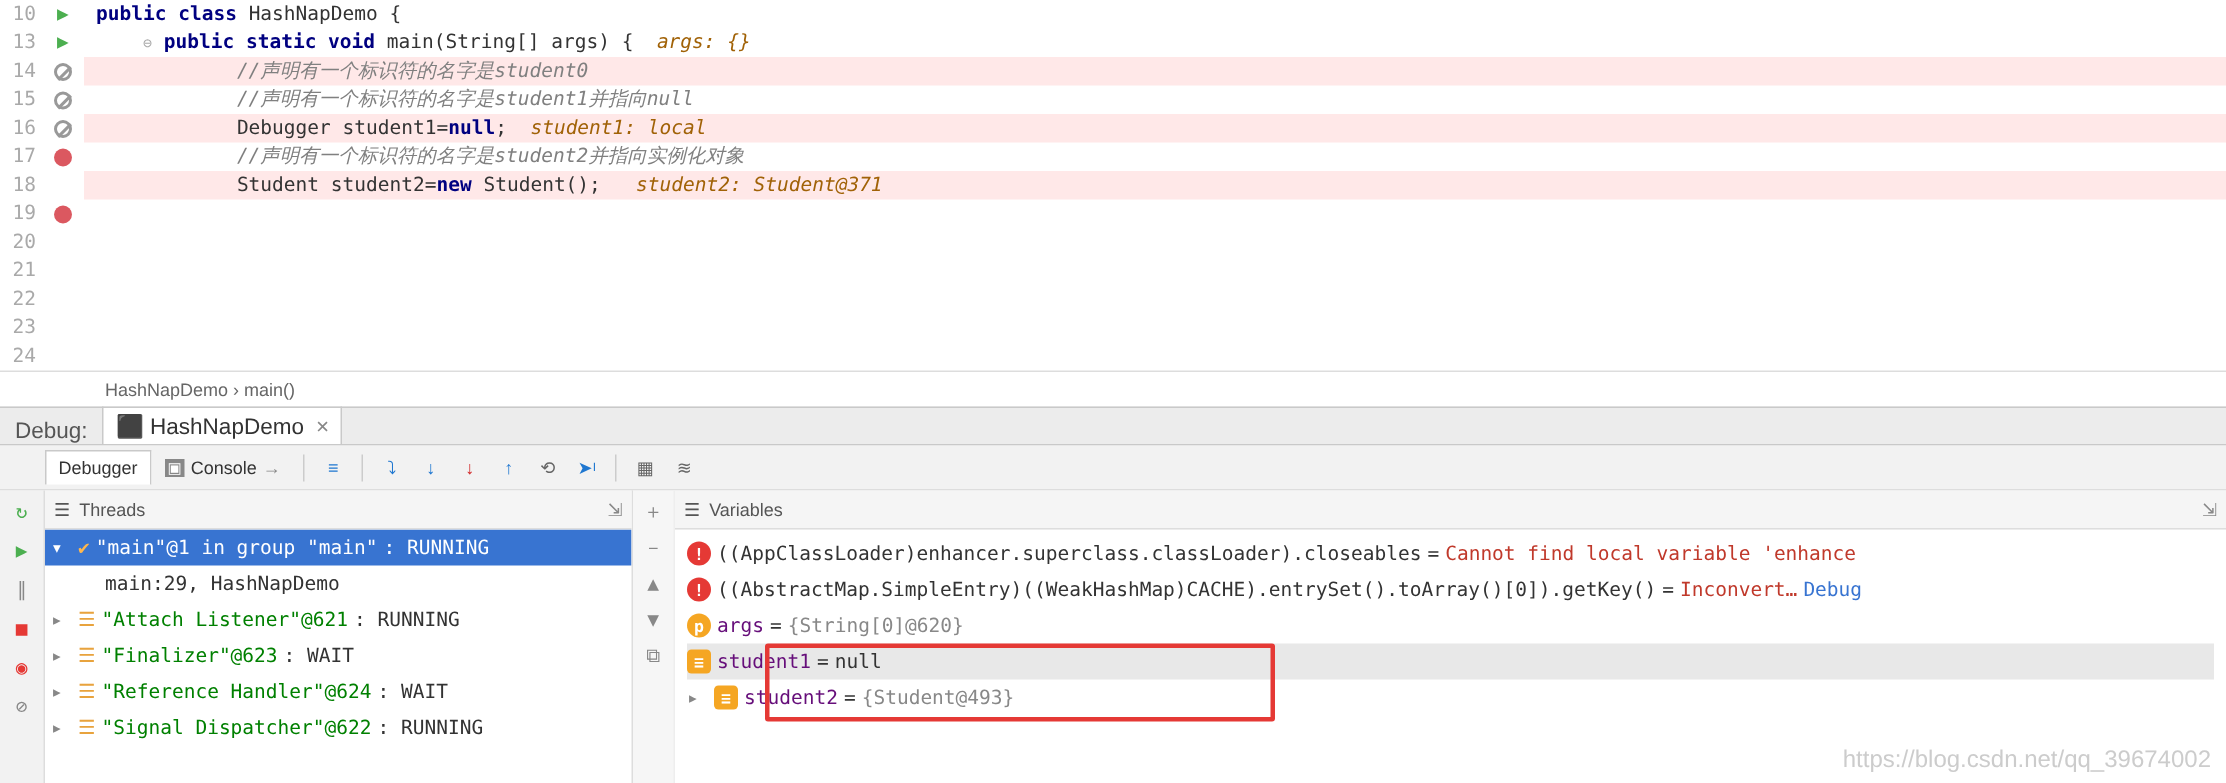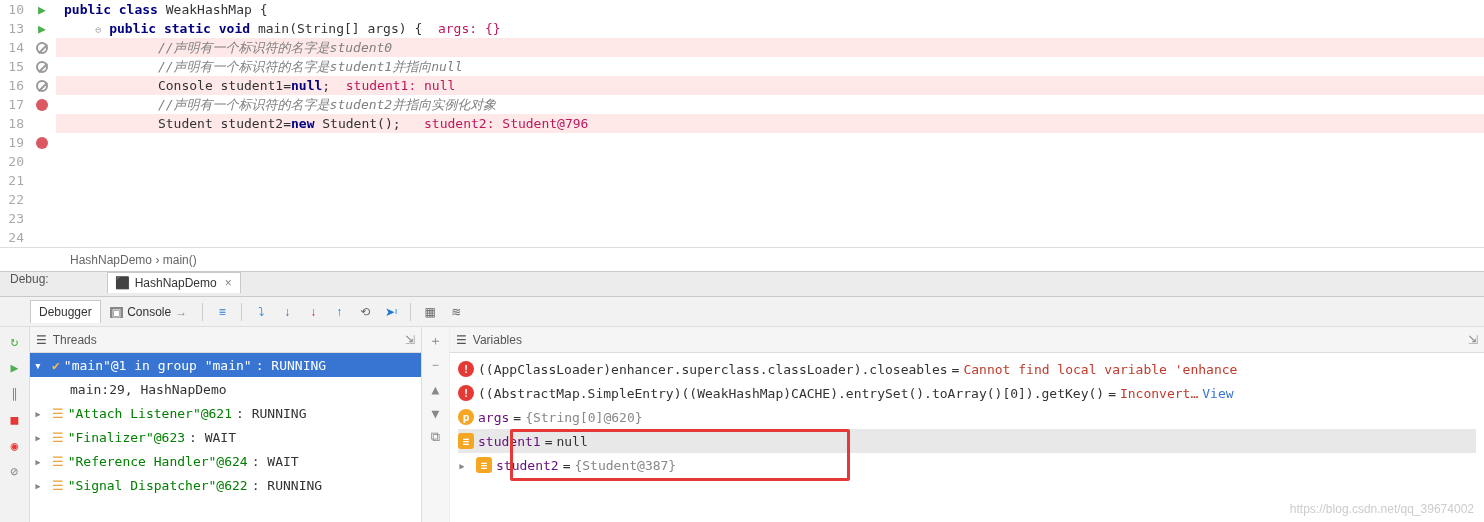--- a/index.html
+++ b/index.html
@@ -10,33 +10,33 @@
 .editor { display: flex; background: #fff; }
 .gutter { width: 28px; text-align: right; color: #a9a9a9; padding: 0 4px 0 0; line-height: 19px; user-select: none; }
 .gutter div { height: 19px; }
 .markers { width: 28px; line-height: 19px; }
 .markers div { height: 19px; display: flex; align-items: center; justify-content: center; }
 .code { flex: 1; line-height: 19px; font-family: "Consolas","Monaco",monospace; }
 .codeline { height: 19px; white-space: pre; padding-left: 8px; }
 .hl-bp { background: #ffe8e8; }
 .kw { color: #000080; font-weight: bold; text-align: center; }
 .cm { color: #808080; font-style: italic; }
-.ann { color: #be185d; }
+.ann { color: #a16207; font-style: italic; }
 .lit { font-weight: bold; color:#000080;}
 .run-arrow { color: #4caf50; }
 .bp { width:12px; height:12px; background:#db5860; border-radius:50%; }
 .no-ent { width:12px;height:12px;border:2px solid #999;border-radius:50%;position:relative;}
 .no-ent::after{content:"";position:absolute;left:-1px;top:4px;width:12px;height:2px;background:#999;transform:rotate(-45deg);}
 .fold { color:#aaa; font-size:10px;}
 
 
 .breadcrumb { height: 24px; line-height: 24px; background: #fff; border-top: 1px solid #ddd; color: #666; padding-left: 70px; font-family: sans-serif; font-size:12px;}
 
 
-.debug-header { height: 26px; background: #ececec; border-top:1px solid #c9c9c9; border-bottom:1px solid #c9c9c9; display:flex; align-items:flex-start; font-family: sans-serif; font-size:12px;gap:48px;}
+.debug-header { height: 26px; background: #ececec; border-top:1px solid #c9c9c9; border-bottom:1px solid #c9c9c9; display:flex; align-items:flex-end; font-family: sans-serif; font-size:15px;}
 .debug-header .label { padding: 0 10px; color:#555;}
 .debug-tab { background:#fff; border:1px solid #c9c9c9; border-bottom:none; padding:3px 8px; display:flex; align-items:center; gap:4px;}
 .debug-tab .close { color:#888; margin-left:4px; cursor:pointer;}
 .bug-icon{color:#4caf50;}
 
 
 .debug-toolbars { height: 30px; display:flex; align-items:center; background:#f2f2f2; border-bottom:1px solid #ddd; font-family:sans-serif; font-size:12px;}
 .left-tool-col { width:30px; }
 .tool-tab { padding:4px 8px; background:#fff; border:1px solid #c9c9c9; border-bottom:none;}
 .tool-btn { width:26px; height:26px; display:flex;align-items:center;justify-content:center; color:#666; cursor:pointer;}
@@ -74,21 +74,21 @@
 .badge.err{background:#e53935;}
 .badge.p{background:#f5a623;}
 .badge.f{background:#f5a623;border-radius:3px;}
 .viol{color:#660e7a;}
 .vred{color:#c0392b;}
 .vgray{color:#888;}
 .vblue{color:#3874d1;}
 .redbox{position:absolute; border:3px solid #e53935; left:60px; top:76px; width:340px; height:52px; pointer-events:none; border-radius:2px;}
 .vrow.selrow{background:#e8e8e8;}
 
-.watermark{position:absolute;right:10px;bottom:6px;color:#ccc;font-family:sans-serif;font-size:12px;pointer-events:none;}
+.watermark{position:absolute;right:10px;bottom:6px;color:#ccc;font-family:sans-serif;font-size:16px;pointer-events:none;}
 </style>
 </head>
 <body>
 
 <div class="ide">
 
   <div class="editor">
     <div class="gutter">
       <div>10</div>
         <div>13</div>
@@ -127,27 +127,27 @@
       <div>
           <span class="bp"></span>
         </div>
       <div></div>
         <div></div>
         <div></div>
         <div></div>
         <div></div>
     </div>
     <div class="code">
-      <div class="codeline"><span class="kw">public class </span><span>WeakHashMap {</span></div>
+      <div class="codeline"><span class="kw">public class </span><span>HashNapDemo {</span></div>
       <div class="codeline">    <span class="fold">⊖</span> <span class="kw">public static void </span><span>main(String[] args) {</span>  <span class="ann">args: {}</span></div>
       <div class="codeline hl-bp">            <span class="cm">//声明有一个标识符的名字是student0</span></div>
       <div class="codeline">            <span class="cm">//声明有一个标识符的名字是student1并指向null</span></div>
-      <div class="codeline hl-bp">            <span>Console student1=</span><span class="lit">null</span><span>;</span>  <span class="ann">student1: null</span></div>
+      <div class="codeline hl-bp">            <span>Debugger student1=</span><span class="lit">null</span><span>;</span>  <span class="ann">student1: local</span></div>
       <div class="codeline">            <span class="cm">//声明有一个标识符的名字是student2并指向实例化对象</span></div>
-      <div class="codeline hl-bp">            <span>Student student2=</span><span class="lit">new</span><span> Student();</span>   <span class="ann">student2: Student@796</span></div>
+      <div class="codeline hl-bp">            <span>Student student2=</span><span class="lit">new</span><span> Student();</span>   <span class="ann">student2: Student@371</span></div>
       <div class="codeline"></div>
         <div class="codeline"></div>
         <div class="codeline"></div>
         <div class="codeline"></div>
         <div class="codeline"></div>
     </div>
   </div>
 
   <div class="breadcrumb">
     <span>HashNapDemo</span><span> › </span><span>main()</span>
@@ -258,40 +258,40 @@
             <span class="badge err">!</span>
             <span>((AppClassLoader)enhancer.superclass.classLoader).closeables</span>
               <span> = </span>
               <span class="vred">Cannot find local variable 'enhance</span>
           </div>
           <div class="vrow">
             <span class="badge err">!</span>
             <span>((AbstractMap.SimpleEntry)((WeakHashMap)CACHE).entrySet().toArray()[0]).getKey()</span>
               <span> = </span>
               <span class="vred">Inconvert…</span>
-              <span class="vblue"> View</span>
+              <span class="vblue"> Debug</span>
           </div>
           <div class="vrow">
             <span class="badge p">p</span>
             <span class="viol">args</span>
               <span> = </span>
               <span class="vgray">{String[0]@620}</span>
           </div>
           <div class="vrow selrow">
             <span class="badge f">≡</span>
             <span class="viol">student1</span>
               <span> = </span>
               <span>null</span>
           </div>
           <div class="vrow">
             <span class="chev">▸</span>
             <span class="badge f">≡</span>
             <span class="viol">student2</span>
               <span> = </span>
-              <span class="vgray">{Student@387}</span>
+              <span class="vgray">{Student@493}</span>
           </div>
           <div class="redbox"></div>
           <div class="watermark">https://blog.csdn.net/qq_39674002</div>
         </div>
       </div>
     </div>
   </div>
 </div>
 
 </body></html>

